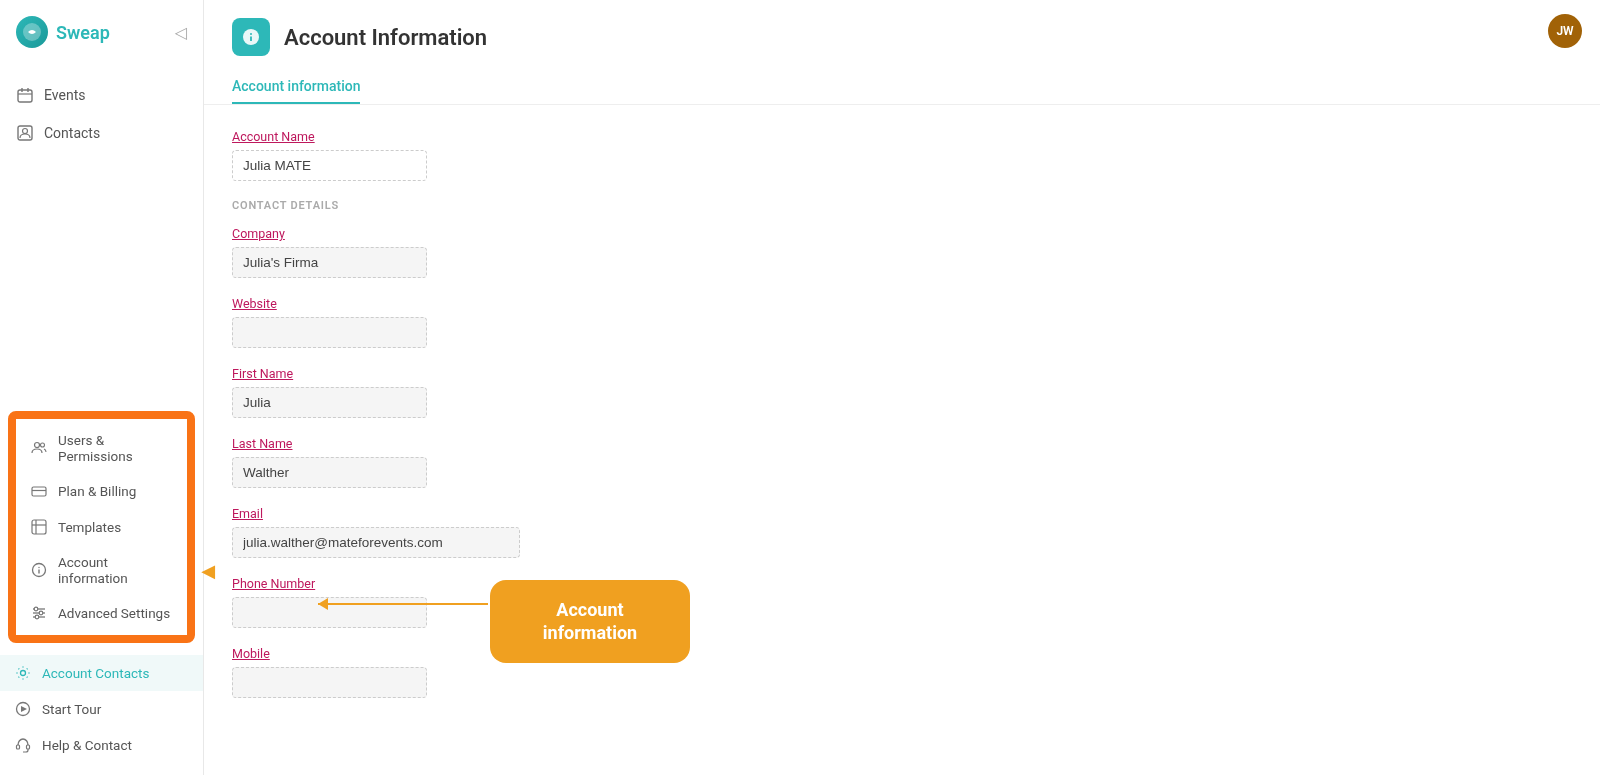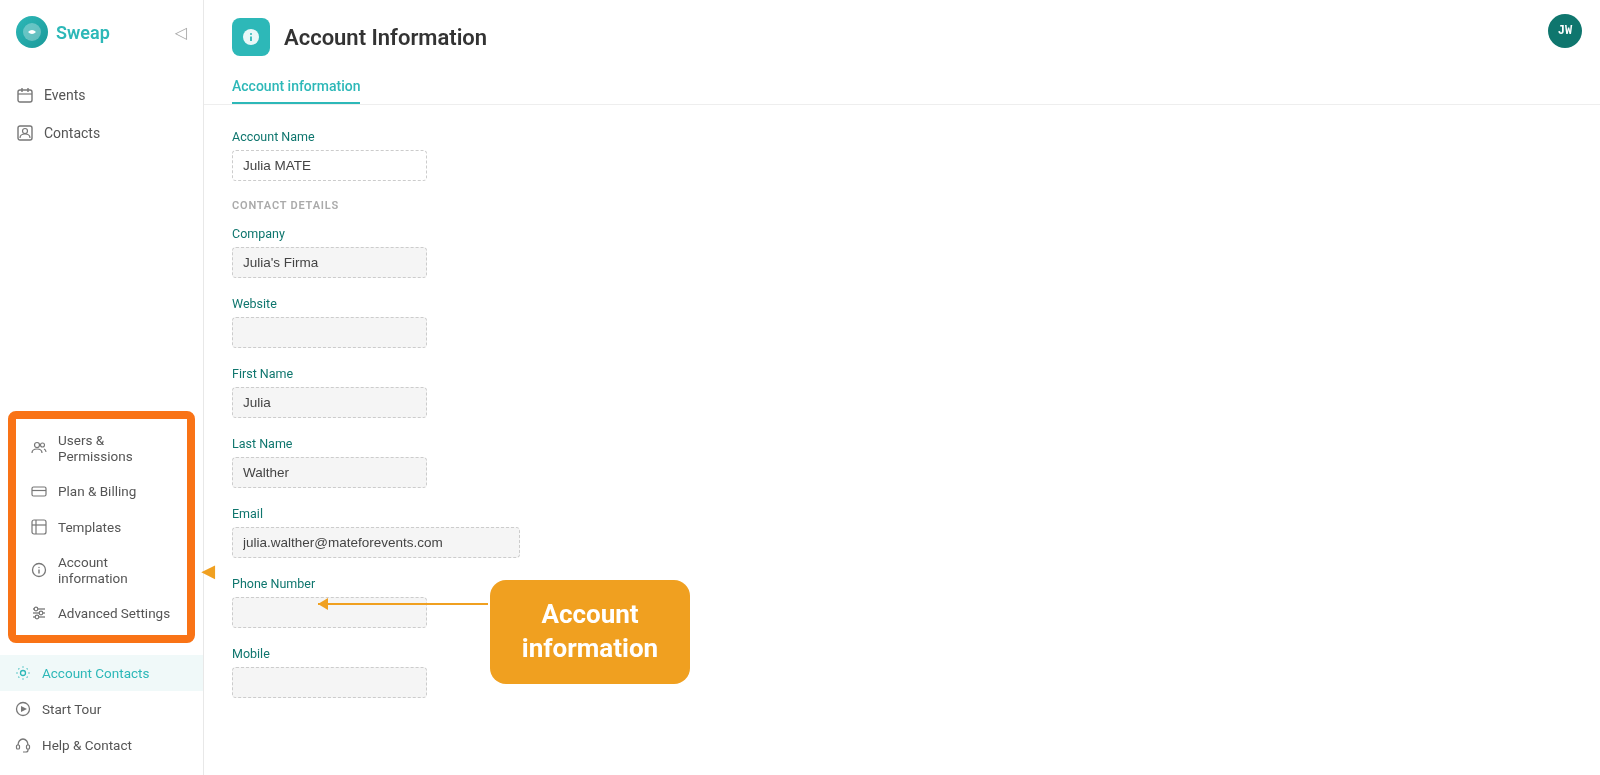--- a/index.html
+++ b/index.html
@@ -188,23 +188,24 @@
       overflow-y: auto;
       padding: 24px 28px;
     }
 
     .form-group {
       margin-bottom: 18px;
     }
 
     .form-label {
       font-size: 12.5px;
-      color: #0f766e;
+      color: #be185d;
       margin-bottom: 6px;
       display: block;
+      text-decoration: underline;
     }
 
     .form-input {
       width: 195px;
       padding: 7px 10px;
       border: 1px dashed #ccc;
       border-radius: 4px;
       font-size: 13.5px;
       color: #444;
       background: #f5f5f5;
@@ -221,43 +222,42 @@
       margin-top: 8px;
     }
 
     
     .top-right-avatar {
       position: fixed;
       top: 14px;
       right: 18px;
       width: 34px;
       height: 34px;
-      background: #0f766e;
+      background: #a16207;
       border-radius: 50%;
       display: flex;
       align-items: center;
       justify-content: center;
       color: white;
       font-size: 12px;
       font-weight: 600;
       cursor: pointer;
       z-index: 100;
-      font-family: Liberation Mono, monospace;
     }
 
     
     .tooltip-balloon {
       position: fixed;
       left: 490px;
       top: 580px;
       background: #f0a020;
       border-radius: 16px;
       padding: 18px 28px;
       color: white;
-      font-size: 26px;
+      font-size: 18px;
       font-weight: 700;
       text-align: center;
       line-height: 1.3;
       z-index: 200;
       min-width: 200px;
     }
 
     .tooltip-arrow {
       position: fixed;
       left: 318px;

